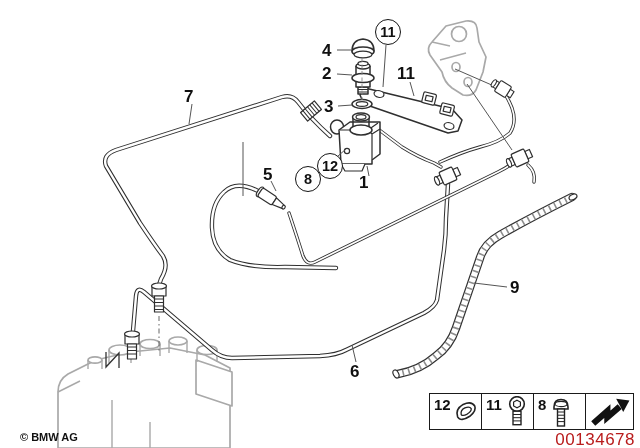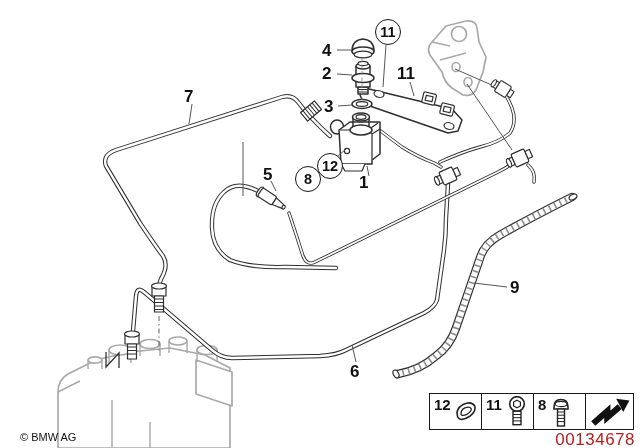--- a/index.html
+++ b/index.html
@@ -25,21 +25,21 @@
   .ring{width:24px;height:24px;border:1.8px solid #151515;border-radius:50%;background:#fff;
         display:flex;align-items:center;justify-content:center;font-size:14.5px;}
   
   #legend{position:absolute;left:429px;top:393px;width:205px;height:37px;
           border:1.6px solid #1a1a1a;display:flex;box-sizing:border-box;background:#fff;}
   .lcell{flex:0 0 52px;border-right:1.4px solid #1a1a1a;display:flex;align-items:flex-start;
          padding:2px 0 0 4px;box-sizing:border-box;cursor:pointer;}
   .lcell .num{font-weight:bold;font-size:15px;color:#111;margin-right:1px;}
   .acell{flex:1 1 auto;display:flex;align-items:center;justify-content:center;cursor:pointer;}
   #partnum{position:absolute;right:5px;top:430px;font-size:17px;color:#b91c1c;letter-spacing:.5px;}
-  #copyright{position:absolute;left:20px;top:431px;font-size:11px;font-weight:normal;color:#111;}
+  #copyright{position:absolute;left:20px;top:431px;font-size:11px;font-weight:bold;color:#111;}
 </style>
 </head>
 <body>
 
 <div id="stage">
 
 <svg id="art" width="640" height="448" viewBox="0 0 640 448">
 
   <g>
     <path class="gray" d="M58,448 L58,392 Q58,380 68,374 L96,360 L130,352 L170,348 L205,355 L230,368 L230,448 Z"></path>

